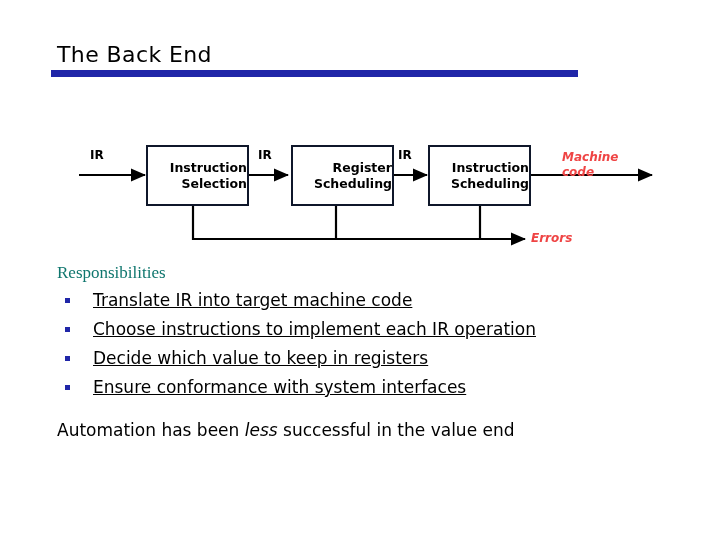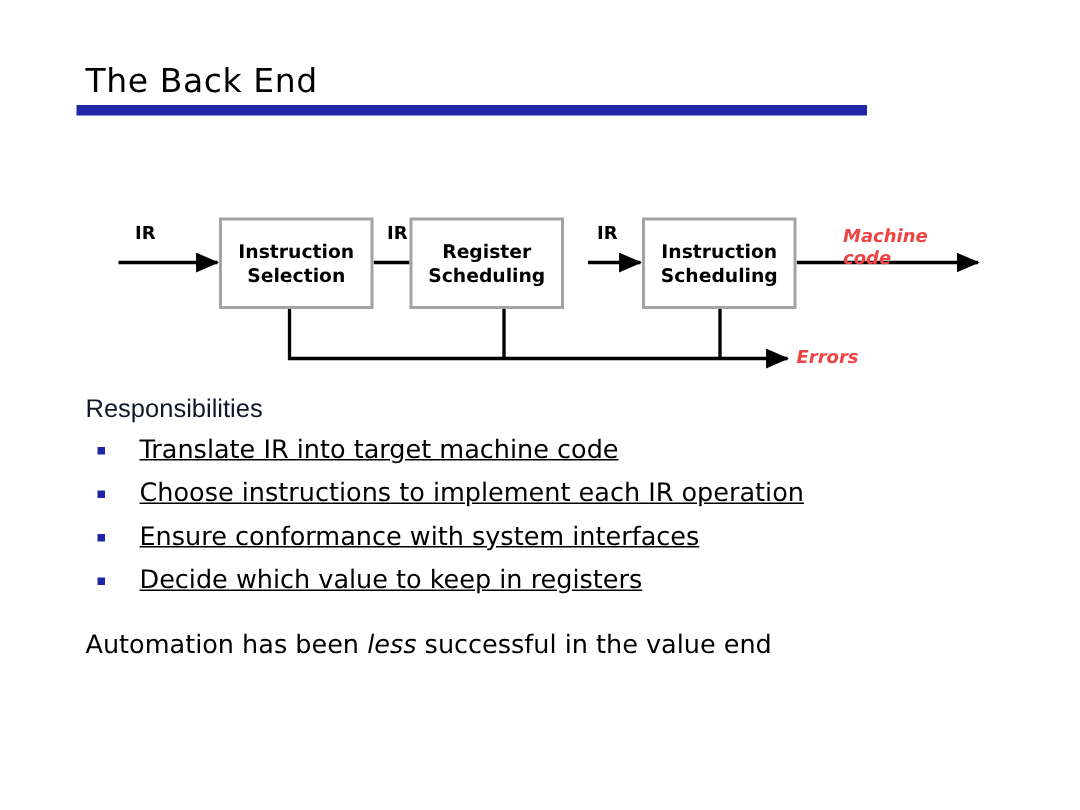--- a/index.html
+++ b/index.html
@@ -41,25 +41,25 @@
   #diagram {
     position: absolute;
     left: 0;
     top: 0;
     width: 720px;
     height: 260px;
   }
   .pbox {
     position: absolute;
     box-sizing: border-box;
-    border: 2px solid #a3a3a3;
+    border: 2px solid #0f172a;
     background: #ffffff;
     display: flex;
     flex-direction: column;
-    align-items: center;
+    align-items: flex-end;
     justify-content: center;
     font-family: "DejaVu Sans", sans-serif;
     font-weight: bold;
     font-size: 12.5px;
     line-height: 16px;
     color: #000000;
     text-align: center;
   }
   .pbox span { display: block; white-space: nowrap; }
 
@@ -84,24 +84,24 @@
   }
 
   
   #body-block {
     position: absolute;
     left: 57px;
     top: 262px;
     width: 620px;
   }
   #resp-heading {
-    font-family: Liberation Sans, sans-serif;
+    font-family: Liberation Serif, serif;
     font-size: 17px;
     line-height: 22px;
-    color: #0f172a;
+    color: #0f766e;
     white-space: nowrap;
   }
   ul#resp-list {
     list-style: none;
     margin: 5px 0 0 0;
     padding: 0;
     text-decoration: underline;
   }
   ul#resp-list li {
     position: relative;
@@ -160,21 +160,21 @@
       <line x1="336" y1="206" x2="336" y2="240" stroke="#000000" stroke-width="2.2"></line>
       <line x1="480" y1="206" x2="480" y2="240" stroke="#000000" stroke-width="2.2"></line>
       <line x1="192" y1="239" x2="525" y2="239" stroke="#000000" stroke-width="2.2" marker-end="url(#arrowhead)"></line>
     </svg>
 
     <div class="pbox" style="left:146px; top:145px; width:103px; height:61px;">
       <span>Instruction</span>
       <span>Selection</span>
     </div>
 
-    <div class="pbox" style="left:273px; top:145px; width:103px; height:61px;">
+    <div class="pbox" style="left:291px; top:145px; width:103px; height:61px;">
       <span>Register</span>
       <span>Scheduling</span>
     </div>
 
     <div class="pbox" style="left:428px; top:145px; width:103px; height:61px;">
       <span>Instruction</span>
       <span>Scheduling</span>
     </div>
 
     <div class="edge-label" style="left:90px; top:148px;">IR</div>
@@ -198,25 +198,25 @@
       <li>
         <span class="bullet-mark"></span>
         <span>Translate IR into target machine code</span>
       </li>
       <li>
         <span class="bullet-mark"></span>
         <span>Choose instructions to implement each IR operation</span>
       </li>
       <li>
         <span class="bullet-mark"></span>
+        <span>Decide which value to keep in registers</span>
+      </li>
+      <li>
+        <span class="bullet-mark"></span>
         <span>Ensure conformance with system interfaces</span>
-      </li>
-      <li>
-        <span class="bullet-mark"></span>
-        <span>Decide which value to keep in registers</span>
       </li>
     </ul>
 
     <div id="closing-line">
       <span>Automation has been </span><i>less</i><span> successful in the value end</span>
     </div>
   </div>
 
 </div>
 

